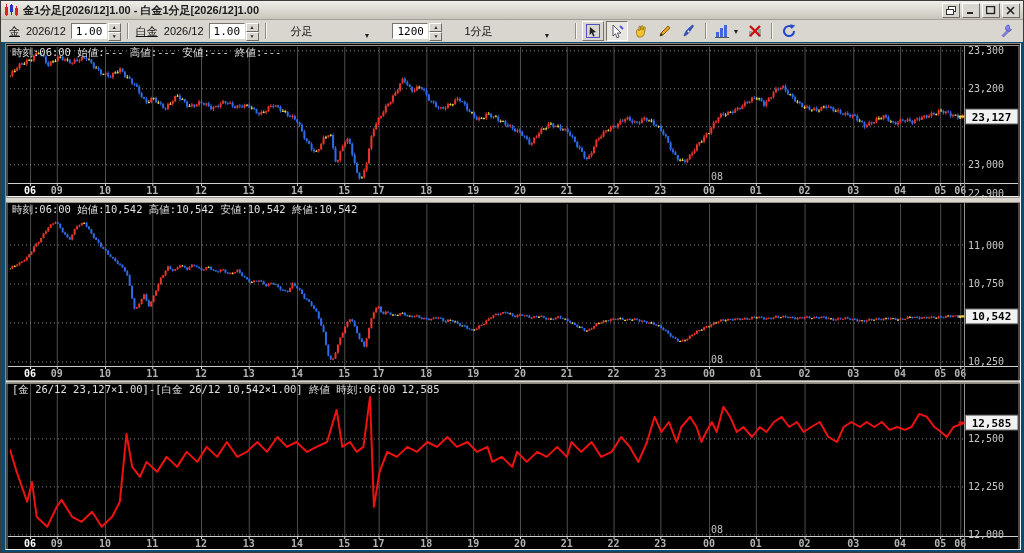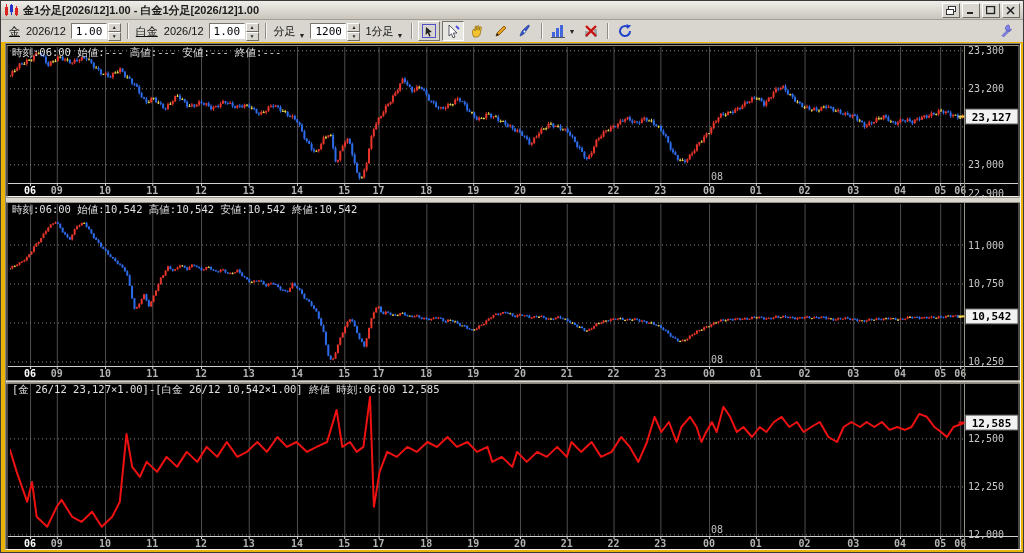--- a/index.html
+++ b/index.html
@@ -1,17 +1,17 @@
 <!DOCTYPE html>
 <html><head>
 <meta charset="utf-8">
 <style>
   html,body{margin:0;padding:0;background:#707070;}
   *{box-sizing:border-box;}
-  .window{position:relative;width:1024px;height:553px;background:#eab308;
+  .window{position:relative;width:1024px;height:553px;background:#0c4a6e;
     border:1px solid #3a3a3a;font-family:"Liberation Sans",sans-serif;overflow:hidden;}
   
   .titlebar{height:19px;display:flex;align-items:center;padding:0 3px;
     background:linear-gradient(#f0eee9,#c9c5bc);border-bottom:1px solid #a39f96;}
   .appicon{width:15px;height:14px;display:inline-block;}
   .title{font-size:11px;font-weight:bold;color:#1c1c1c;margin-left:4px;flex:1;
     white-space:nowrap;overflow:hidden;}
   .winbtn{width:18px;height:15px;margin-left:2px;padding:0;background:#d9d6cf;
     border:1px solid;border-color:#ffffff #6f6b62 #6f6b62 #ffffff;
     display:flex;align-items:center;justify-content:center;}
@@ -21,21 +21,21 @@
   .tlabel.link{text-decoration:underline;cursor:pointer;}
   .tinput{width:36px;height:16px;font-size:11px;font-family:"DejaVu Sans Mono",monospace;
     border:1px solid;border-color:#7a766d #ffffff #ffffff #7a766d;background:#fff;
     padding:0 4px;color:#000;}
   .spinbox{display:flex;align-items:center;margin:0 2px;}
   .spinbtns{width:13px;height:16px;margin-left:1px;display:flex;flex-direction:column;}
   .spinbtns span{flex:1;font-size:5px;line-height:7px;text-align:center;background:#d9d6cf;
     border:1px solid;border-color:#fff #6f6b62 #6f6b62 #fff;color:#222;cursor:pointer;}
   .sep{width:2px;height:16px;margin:0 4px;border-left:1px solid #918d84;border-right:1px solid #f7f5f1;}
   .drop{display:flex;align-items:flex-end;background:none;border:none;font-size:11px;
-    color:#111;margin:0 0;padding:2px 3px;cursor:pointer;white-space:nowrap;}
+    color:#111;margin:0 17px;padding:2px 3px;cursor:pointer;white-space:nowrap;gap:48px;}
   .caret{font-size:7px;margin-left:3px;color:#222;}
   .ibtn{width:22px;height:20px;padding:1px;background:none;border:1px solid transparent;
     display:flex;align-items:center;justify-content:center;margin:0 1px;cursor:pointer;}
   .ibtn.raised{border:1px solid;border-color:#fff #76726a #76726a #fff;}
   .ibtn.pressed{border:1px solid;border-color:#76726a #fff #fff #76726a;background:#e8e6e1;}
   .wrench{margin-left:auto;}
   
   .chart-client{position:absolute;left:4px;top:42px;width:1016px;height:507px;background:#000;
     border:1px solid;border-color:#8a867e #f5f3ef #f5f3ef #8a867e;}
   .chart-client svg{display:block;}

